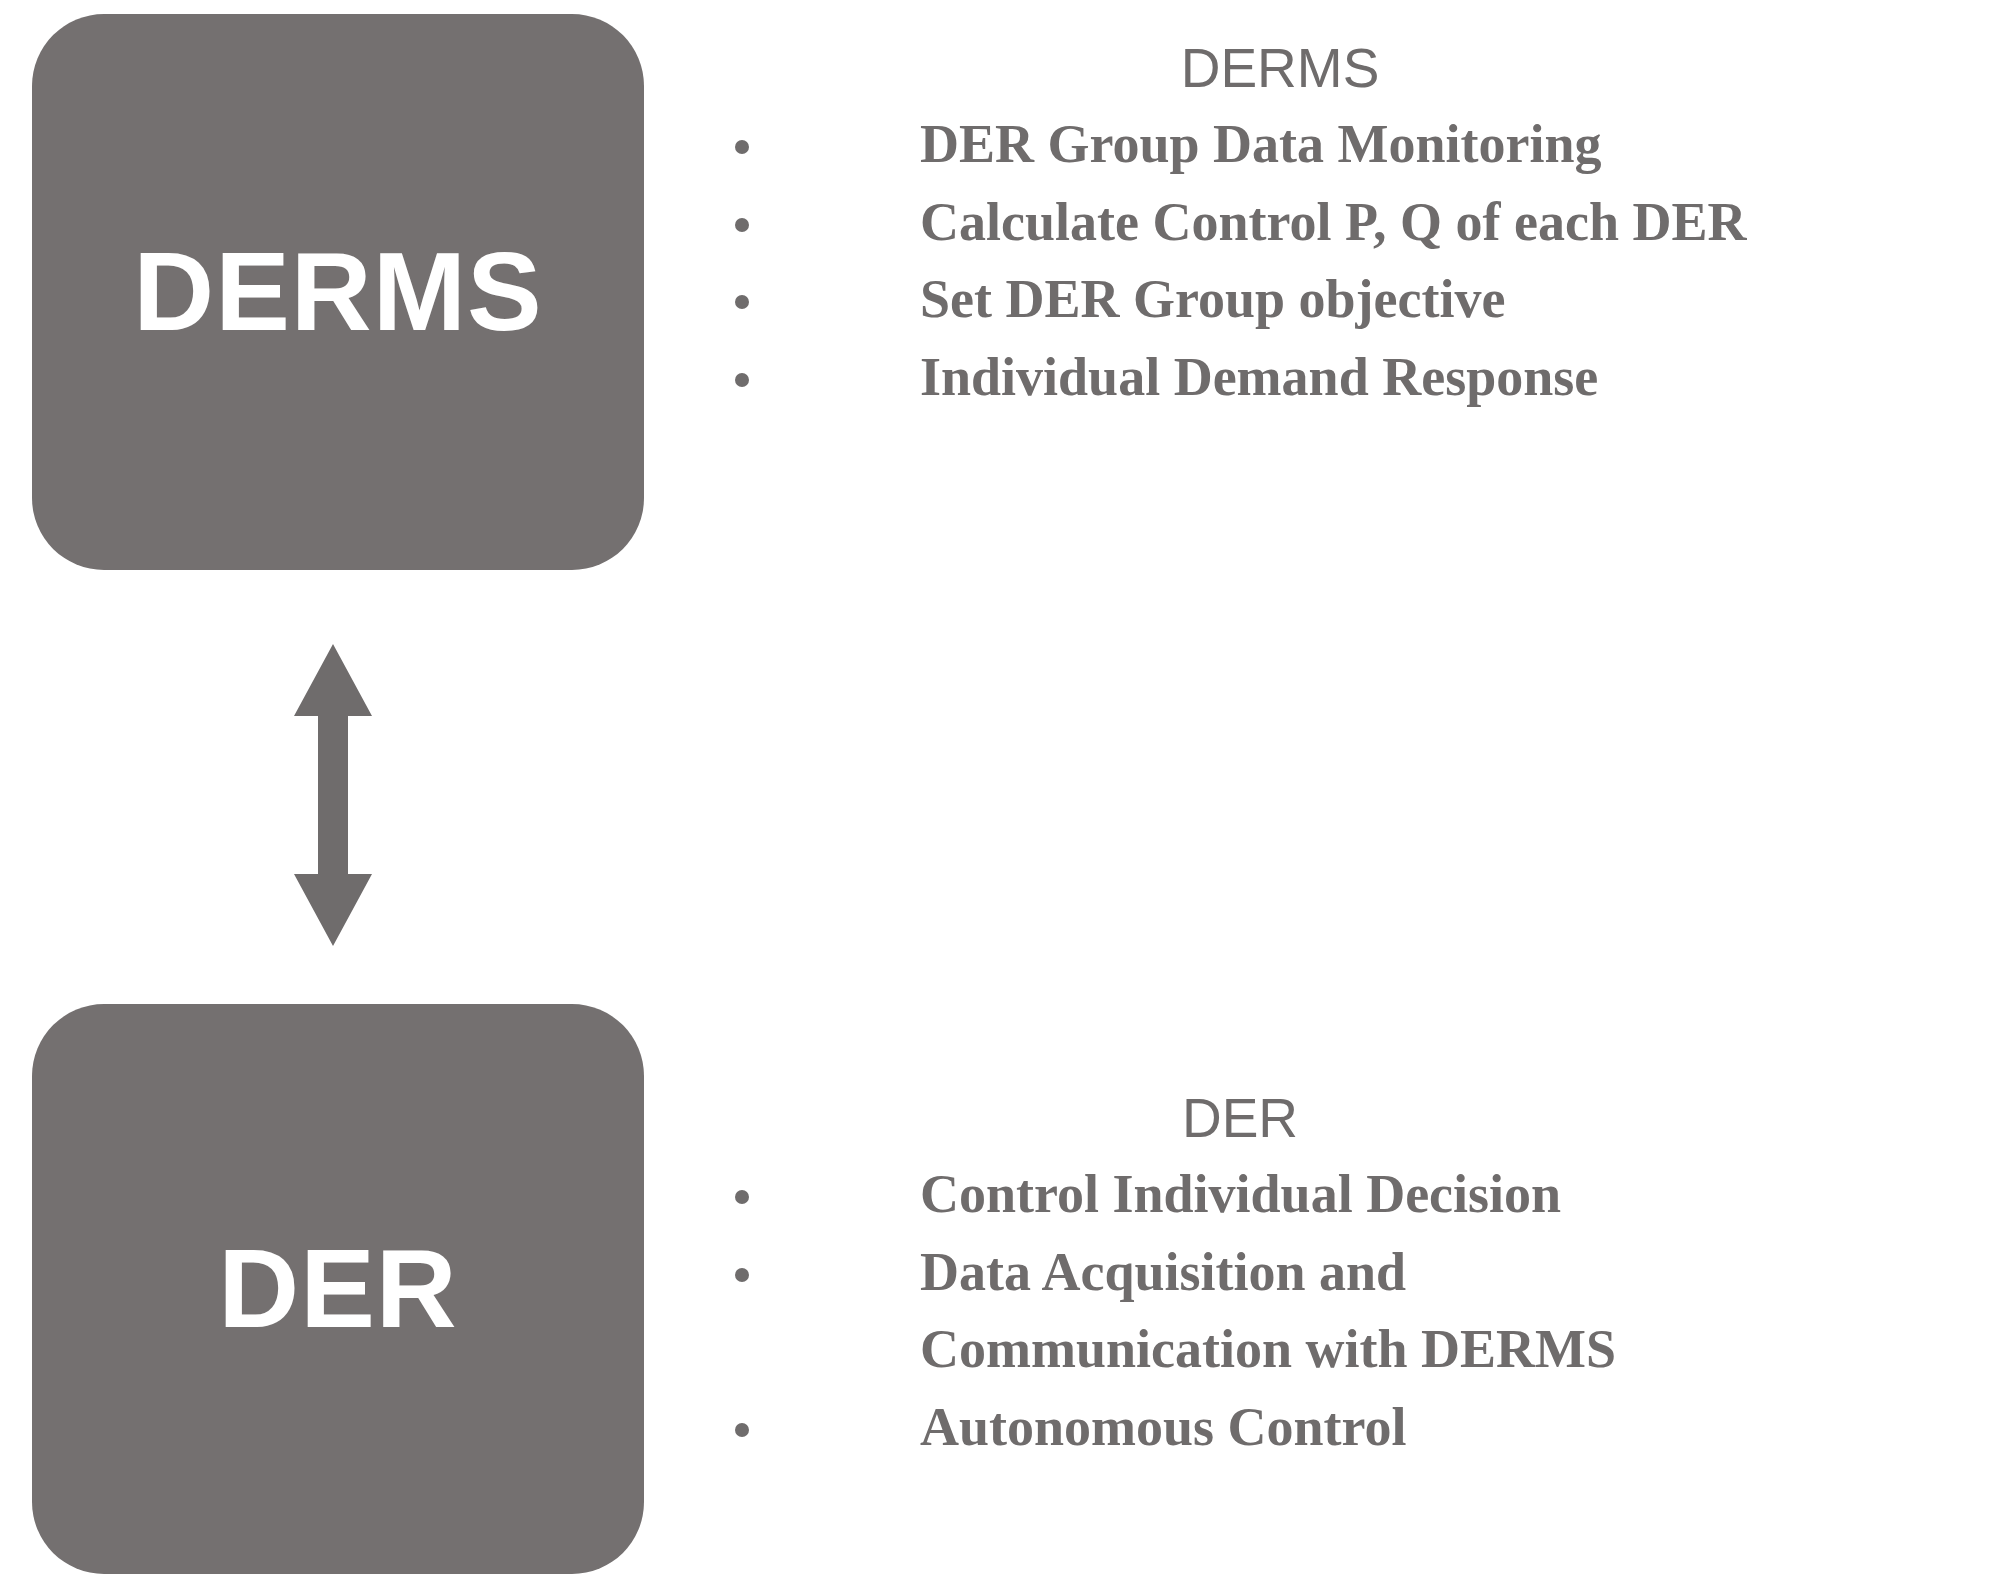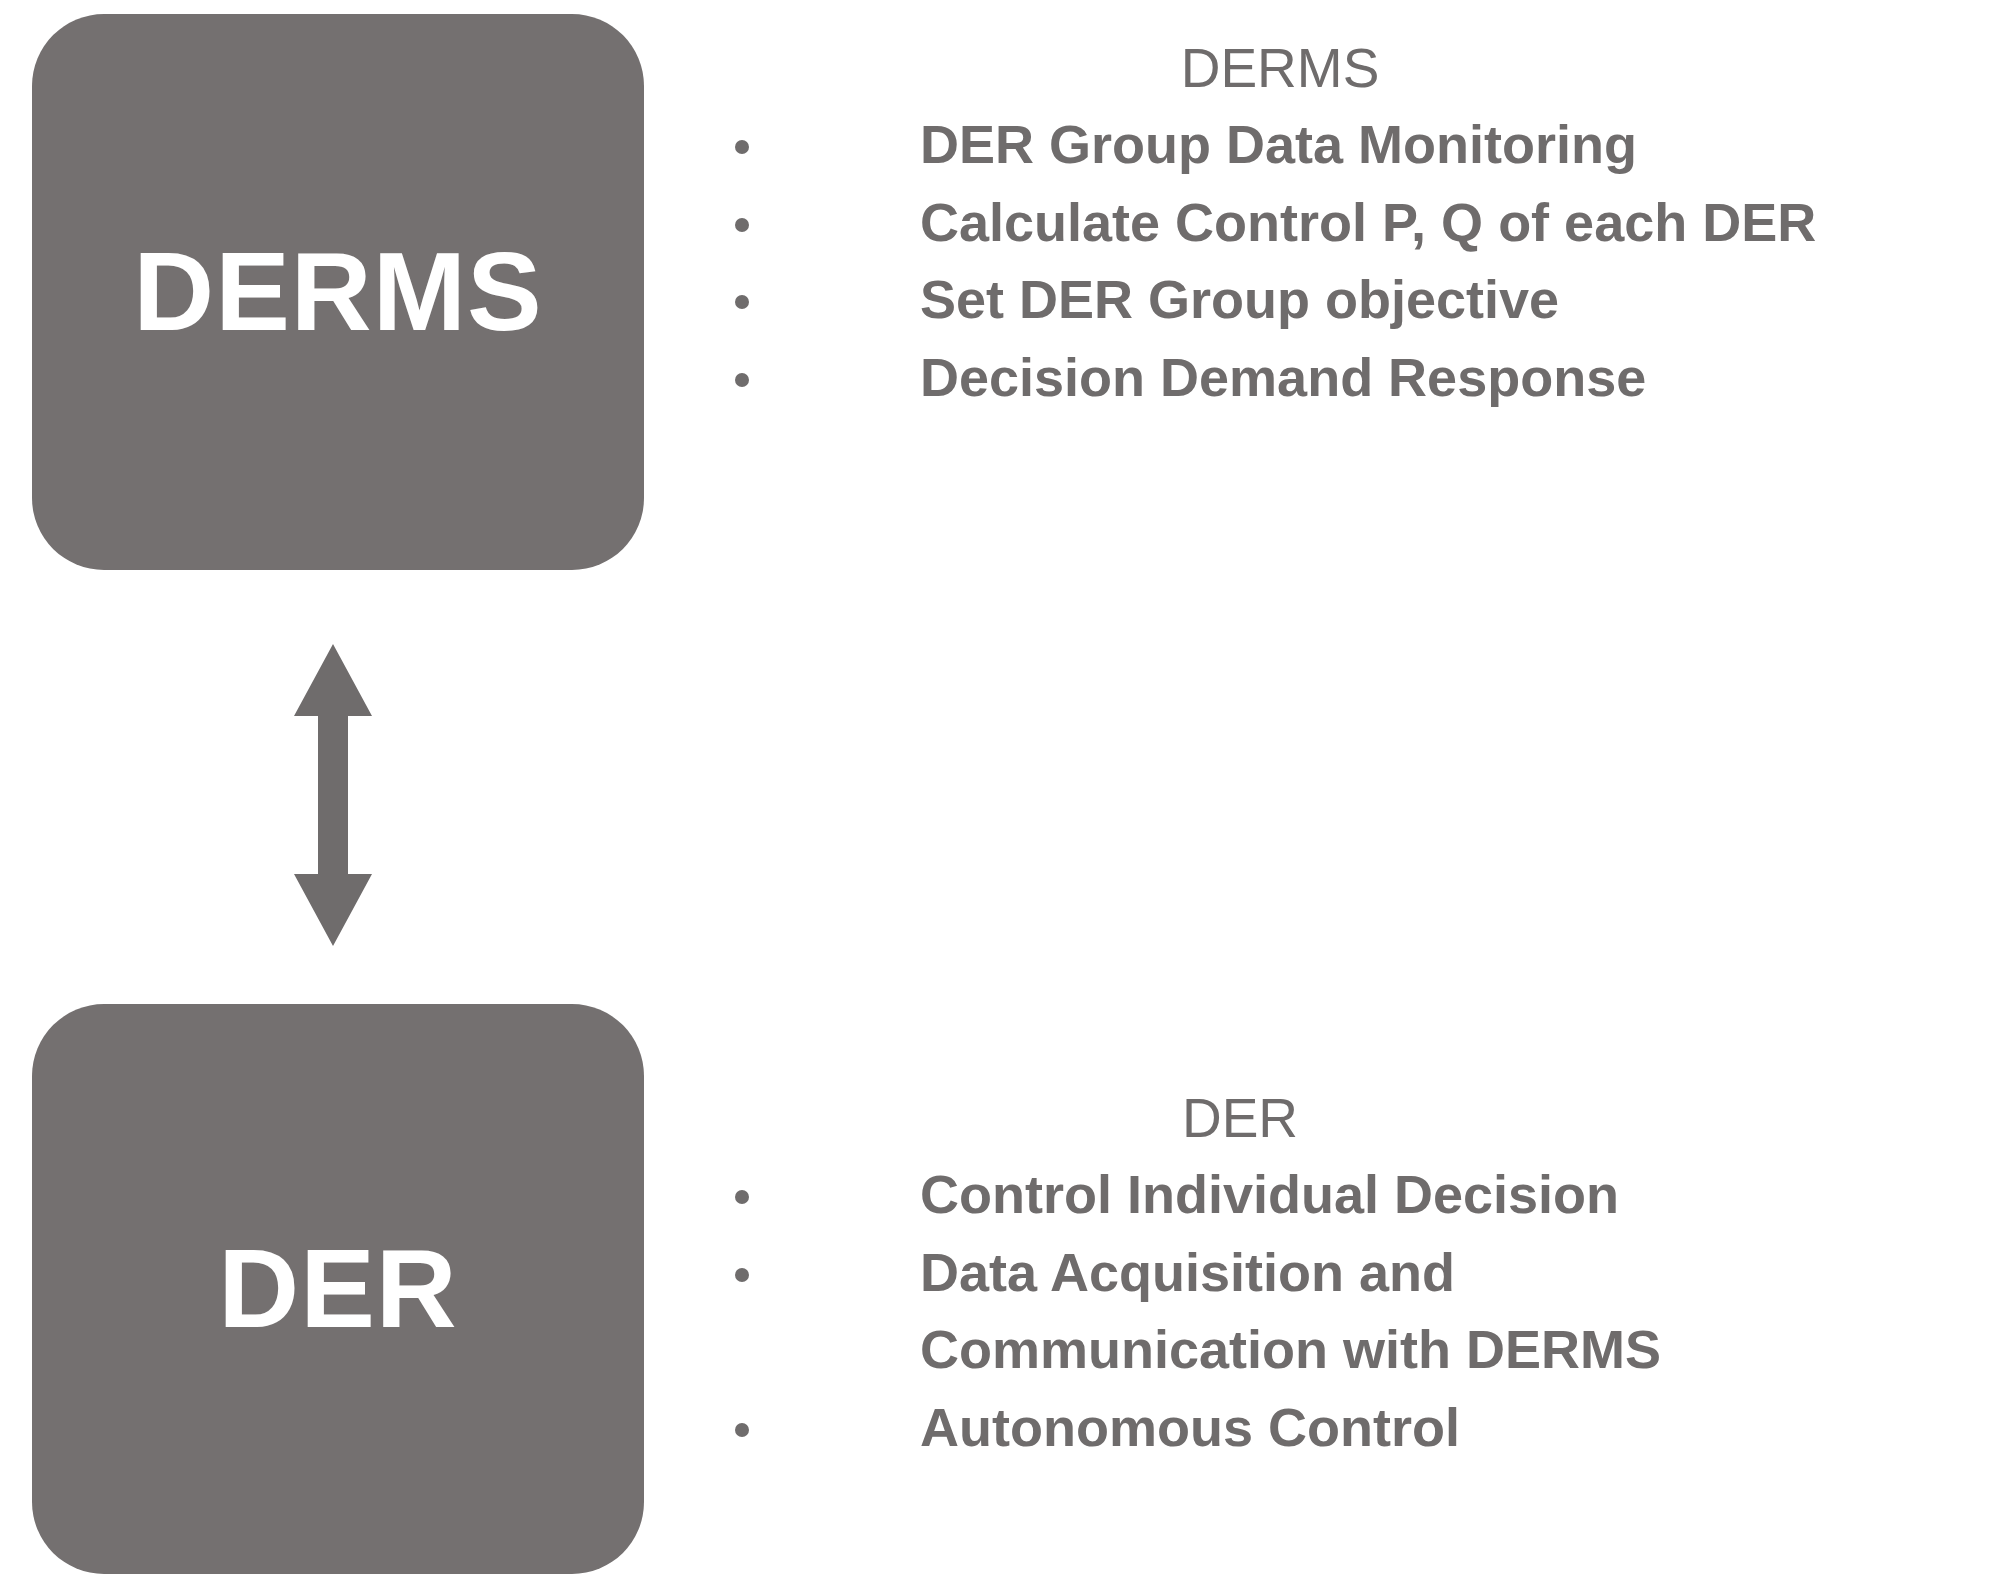--- a/index.html
+++ b/index.html
@@ -84,20 +84,21 @@
     margin: 0;
     padding: 0;
   }
   .bullet-item {
     display: flex;
     align-items: flex-start;
     font-size: 54px;
     font-weight: 700;
     line-height: 1.44;
     color: #6f6c6c;
+    font-family: Liberation Serif, serif;
   }
   .bullet-dot {
     flex: 0 0 auto;
     width: 14px;
     height: 14px;
     border-radius: 50%;
     background: #6f6c6c;
     margin-top: 34px;
     margin-right: 0;
   }
@@ -149,21 +150,21 @@
       <li class="bullet-item">
         <span class="bullet-dot"></span>
         <span class="bullet-text">Calculate Control P, Q of each DER</span>
       </li>
       <li class="bullet-item">
         <span class="bullet-dot"></span>
         <span class="bullet-text">Set DER Group objective</span>
       </li>
       <li class="bullet-item">
         <span class="bullet-dot"></span>
-        <span class="bullet-text">Decision Demand Response</span>
+        <span class="bullet-text">Individual Demand Response</span>
       </li>
     </ul>
   </div>
 
   <div class="node-box" id="der-box">
     <span class="node-label">DER</span>
   </div>
 
   <div class="detail-panel" id="der-detail">
     <div class="panel-heading">DER</div>

